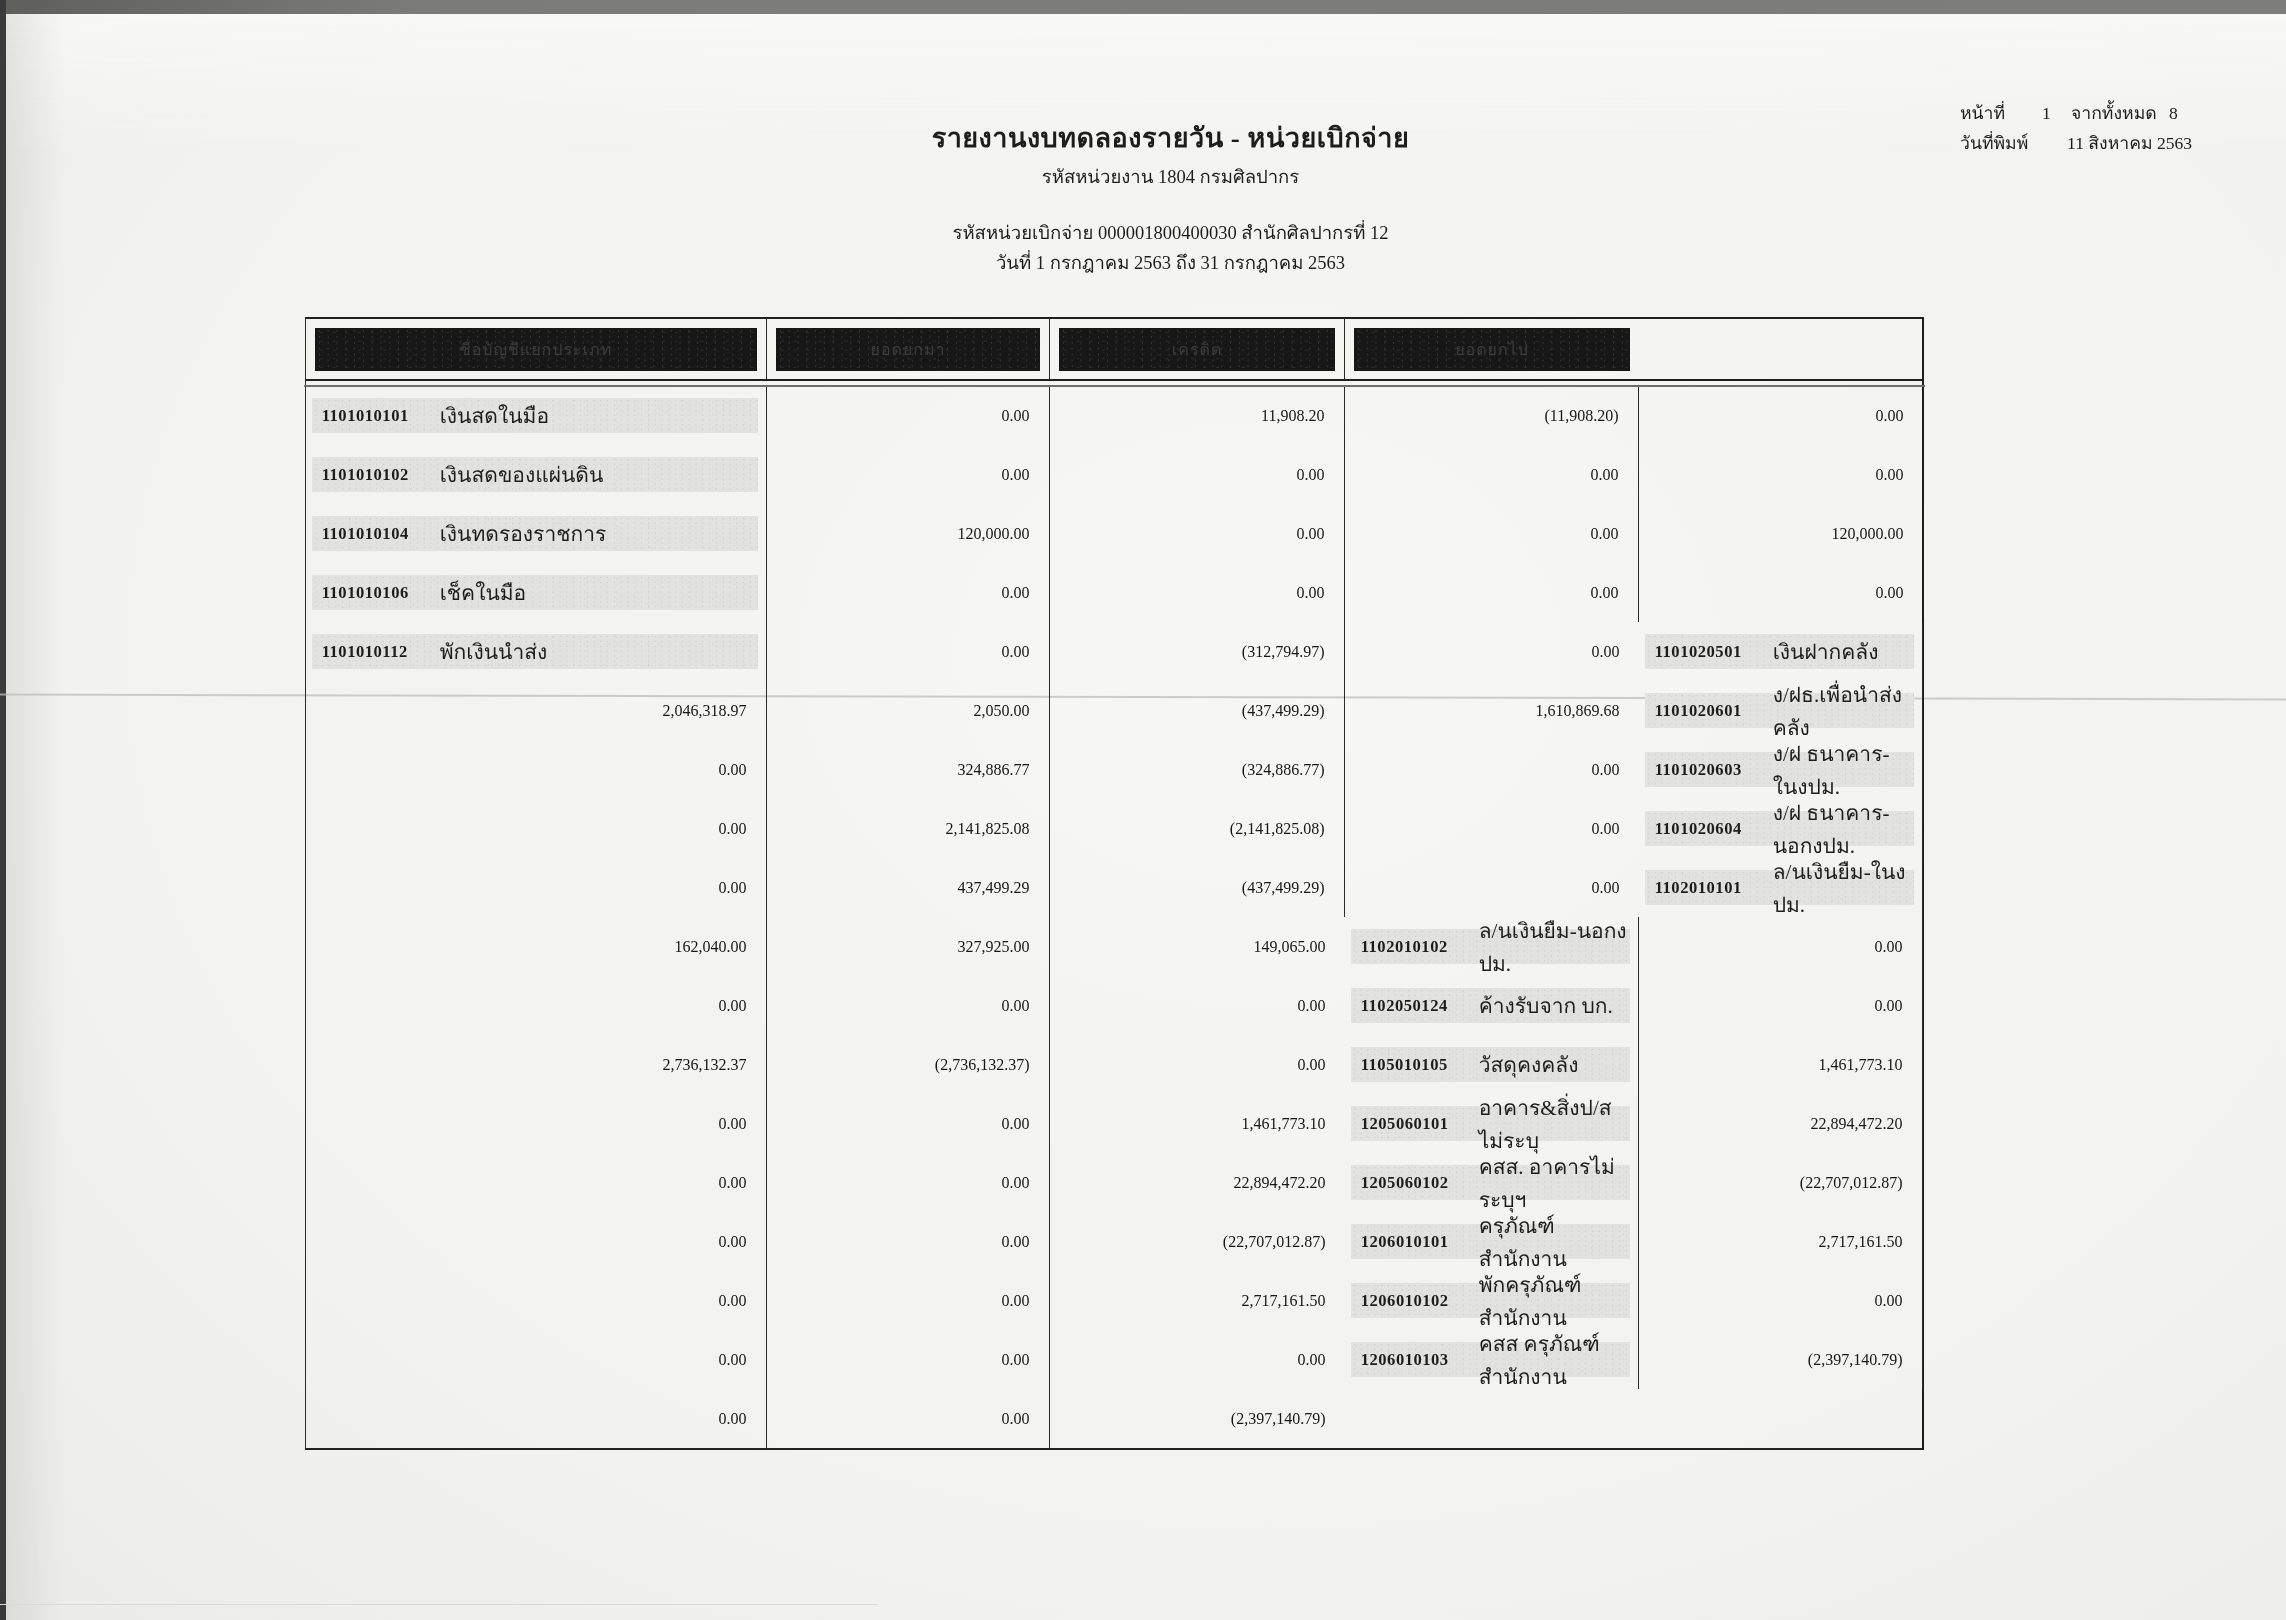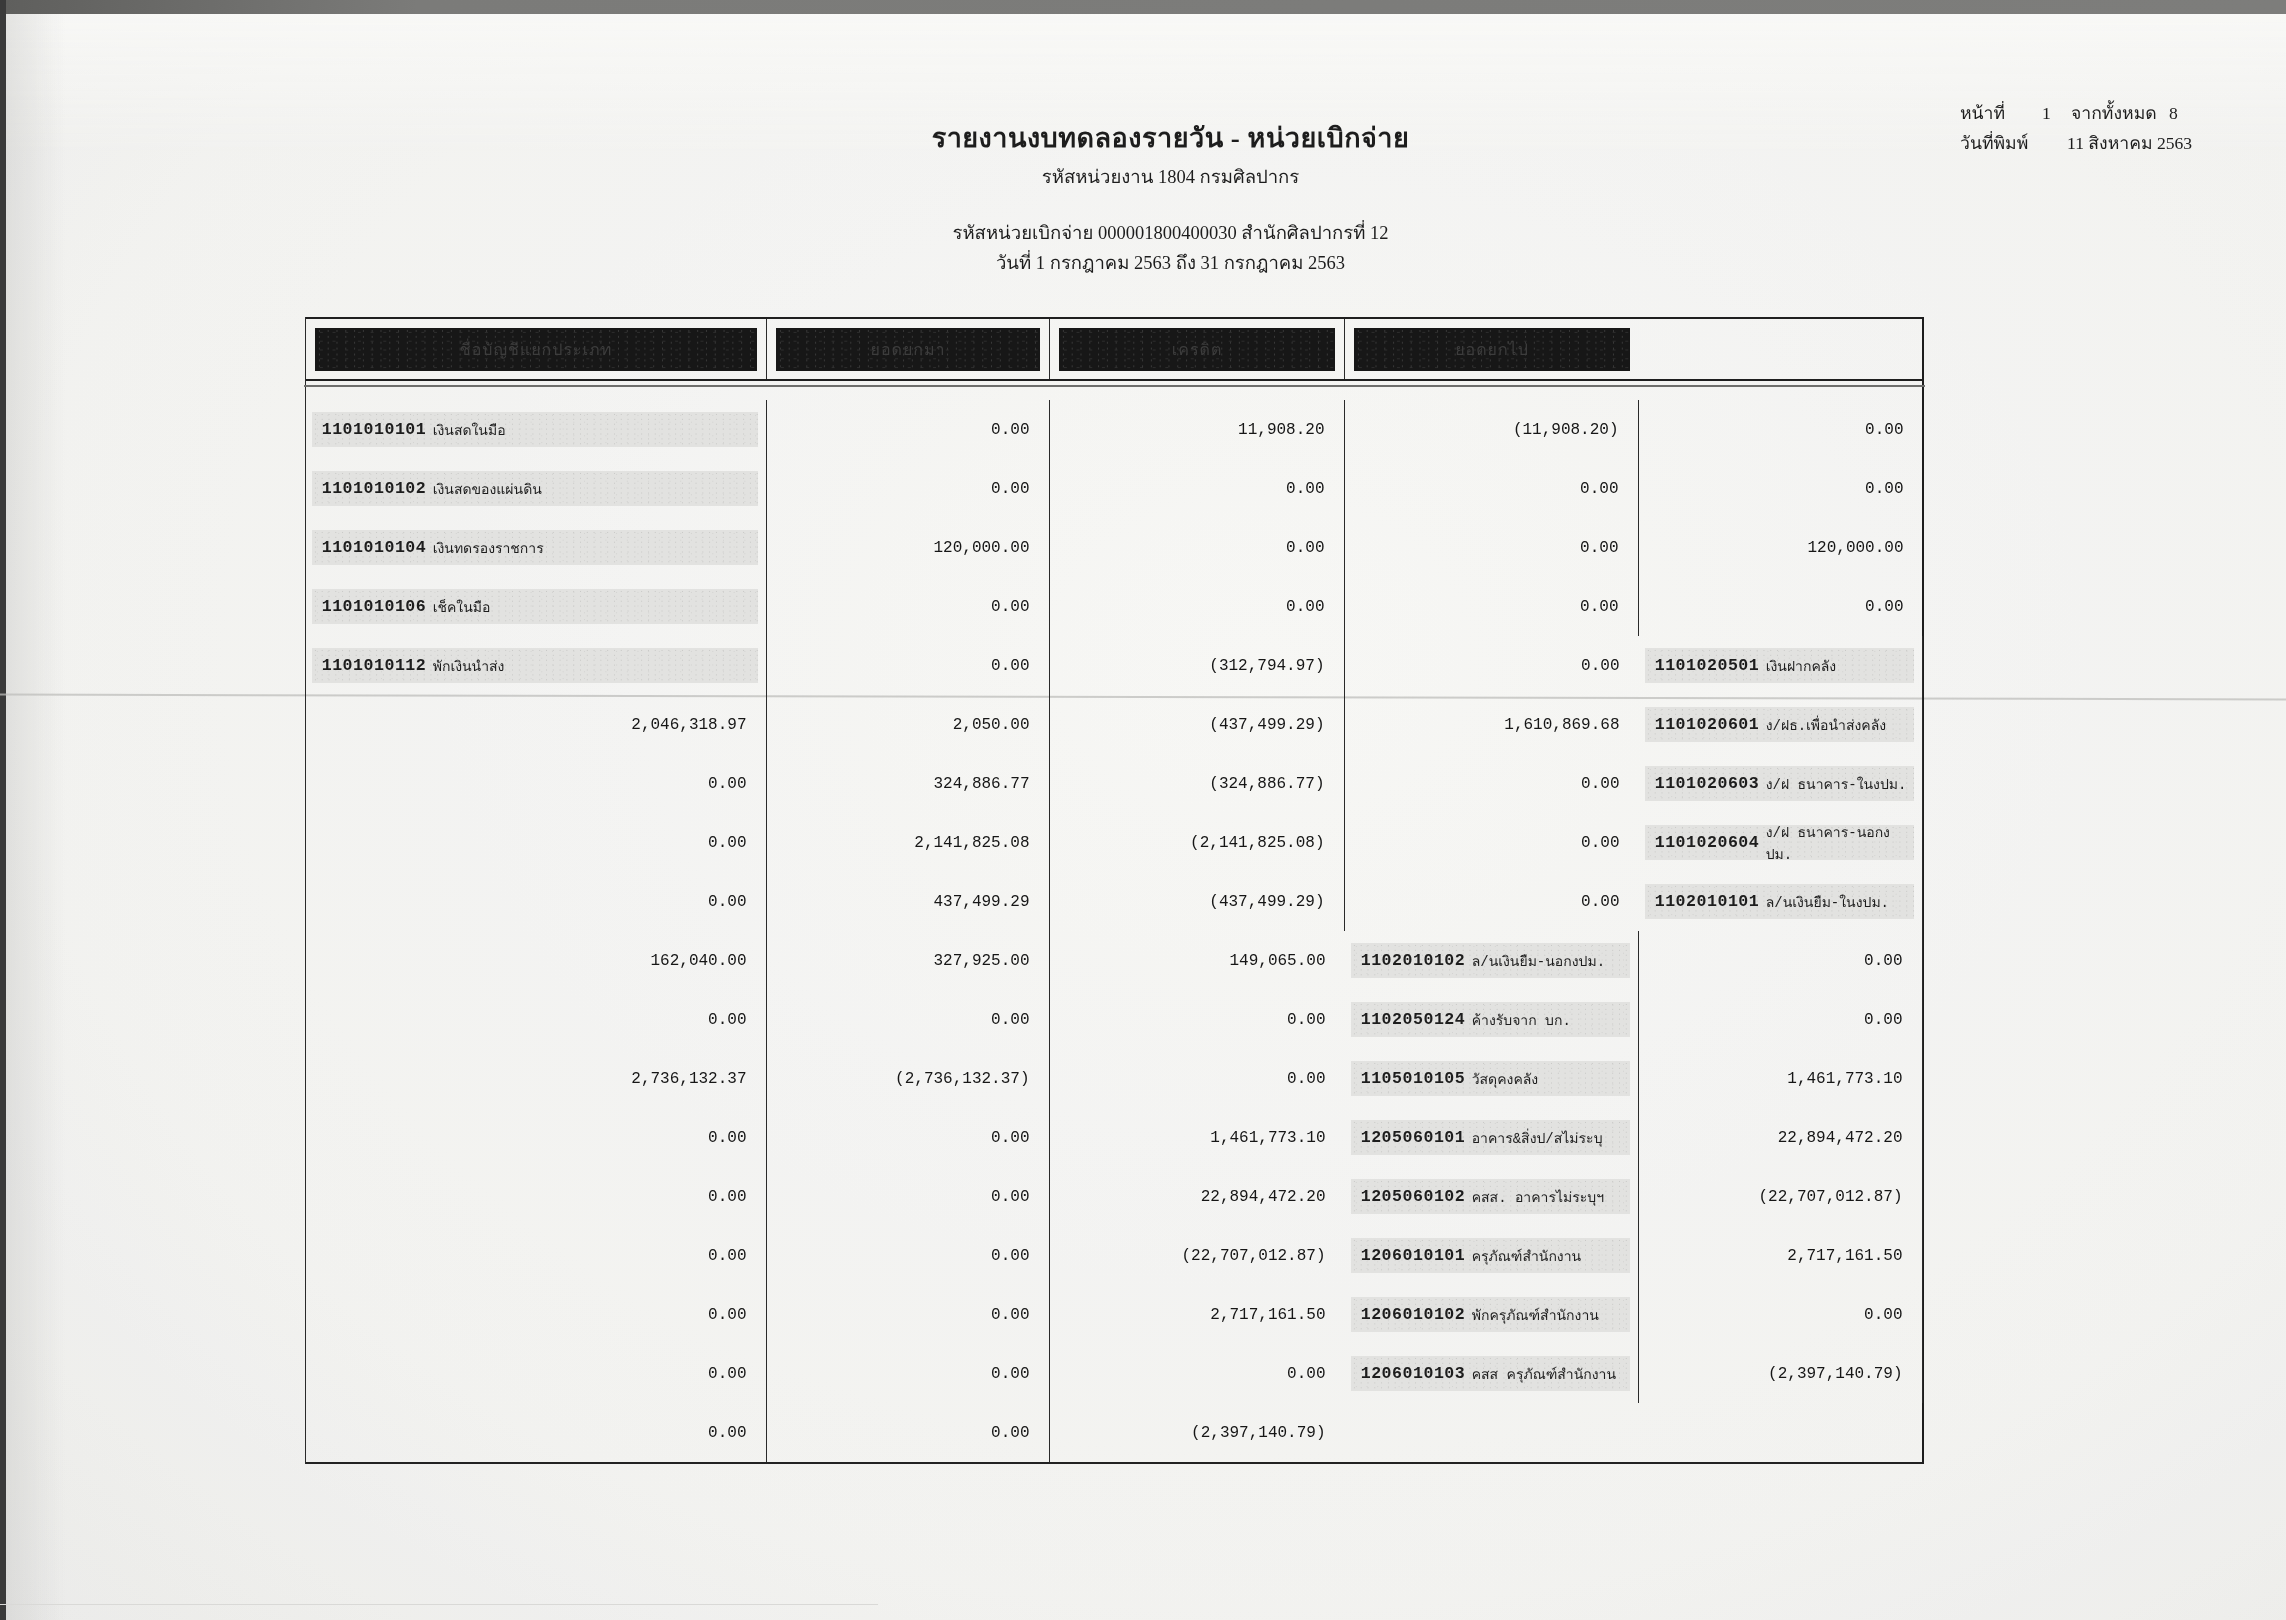--- a/index.html
+++ b/index.html
@@ -41,30 +41,30 @@
        height:60px;border-top:2.9px solid #1f1f1f;border-bottom:2.4px solid #1f1f1f;position:relative;}
   .tbl-head:after{content:"";position:absolute;left:-2px;right:-2.9px;bottom:-7.8px;height:1.5px;background:#6e6e6c;}
   .hcell{position:relative;border-right:1.5px solid #2a2a2a;display:flex;align-items:center;justify-content:center;}
   .hcell:last-child{border-right:none;}
   .hbar{margin:0 8.8px;width:100%;height:43px;background:#171717;
         background-image:radial-gradient(rgba(90,90,90,.5) 1px, transparent 1px),radial-gradient(rgba(60,60,60,.6) 1px, transparent 1px);
         background-size:8.8px 5.9px,12.7px 8.8px;
         display:flex;align-items:center;justify-content:center;
         color:#3d3d3d;font-size:16px;letter-spacing:1px;}
   .tbl-body{display:grid;grid-template-columns:461px 283px 295px 294px 284px;
-        grid-auto-rows:59px;border-bottom:2.9px solid #222;padding-top:19px;font-family:Liberation Mono, monospace;}
+        grid-auto-rows:59px;border-bottom:2.9px solid #222;padding-top:5px;}
   .bcell{border-right:1.5px solid #2a2a2a;display:flex;align-items:center;}
   .bcell.last{border-right:none;}
   .num{justify-content:flex-end;padding-right:19.5px;font-size:16px;color:#161616;}
   .name-band{margin-left:5.9px;width:calc(100% - 13.7px);height:35px;display:flex;align-items:center;
         background-color:#e2e2e0;
         background-image:radial-gradient(#c7c7c5 0.9px, transparent 0.9px),radial-gradient(#d2d2d0 0.8px, transparent 0.8px);
         background-size:6.8px 4.9px,10.7px 6.8px;}
   .acc-code{font-weight:bold;font-size:16.6px;padding-left:9.8px;width:86px;letter-spacing:0.5px;}
-  .acc-name{margin-left:25px;font-size:14px;}
+  .acc-name{margin-left:32px;font-size:21px;}
 </style>
 </head>
 <body>
 
 <div class="scan-shade"></div>
 <div class="scan-left-strip"></div>
 <div class="scan-top-bar"></div>
 <div class="scan-hline"></div>
 <div class="scan-hline2"></div>
 

